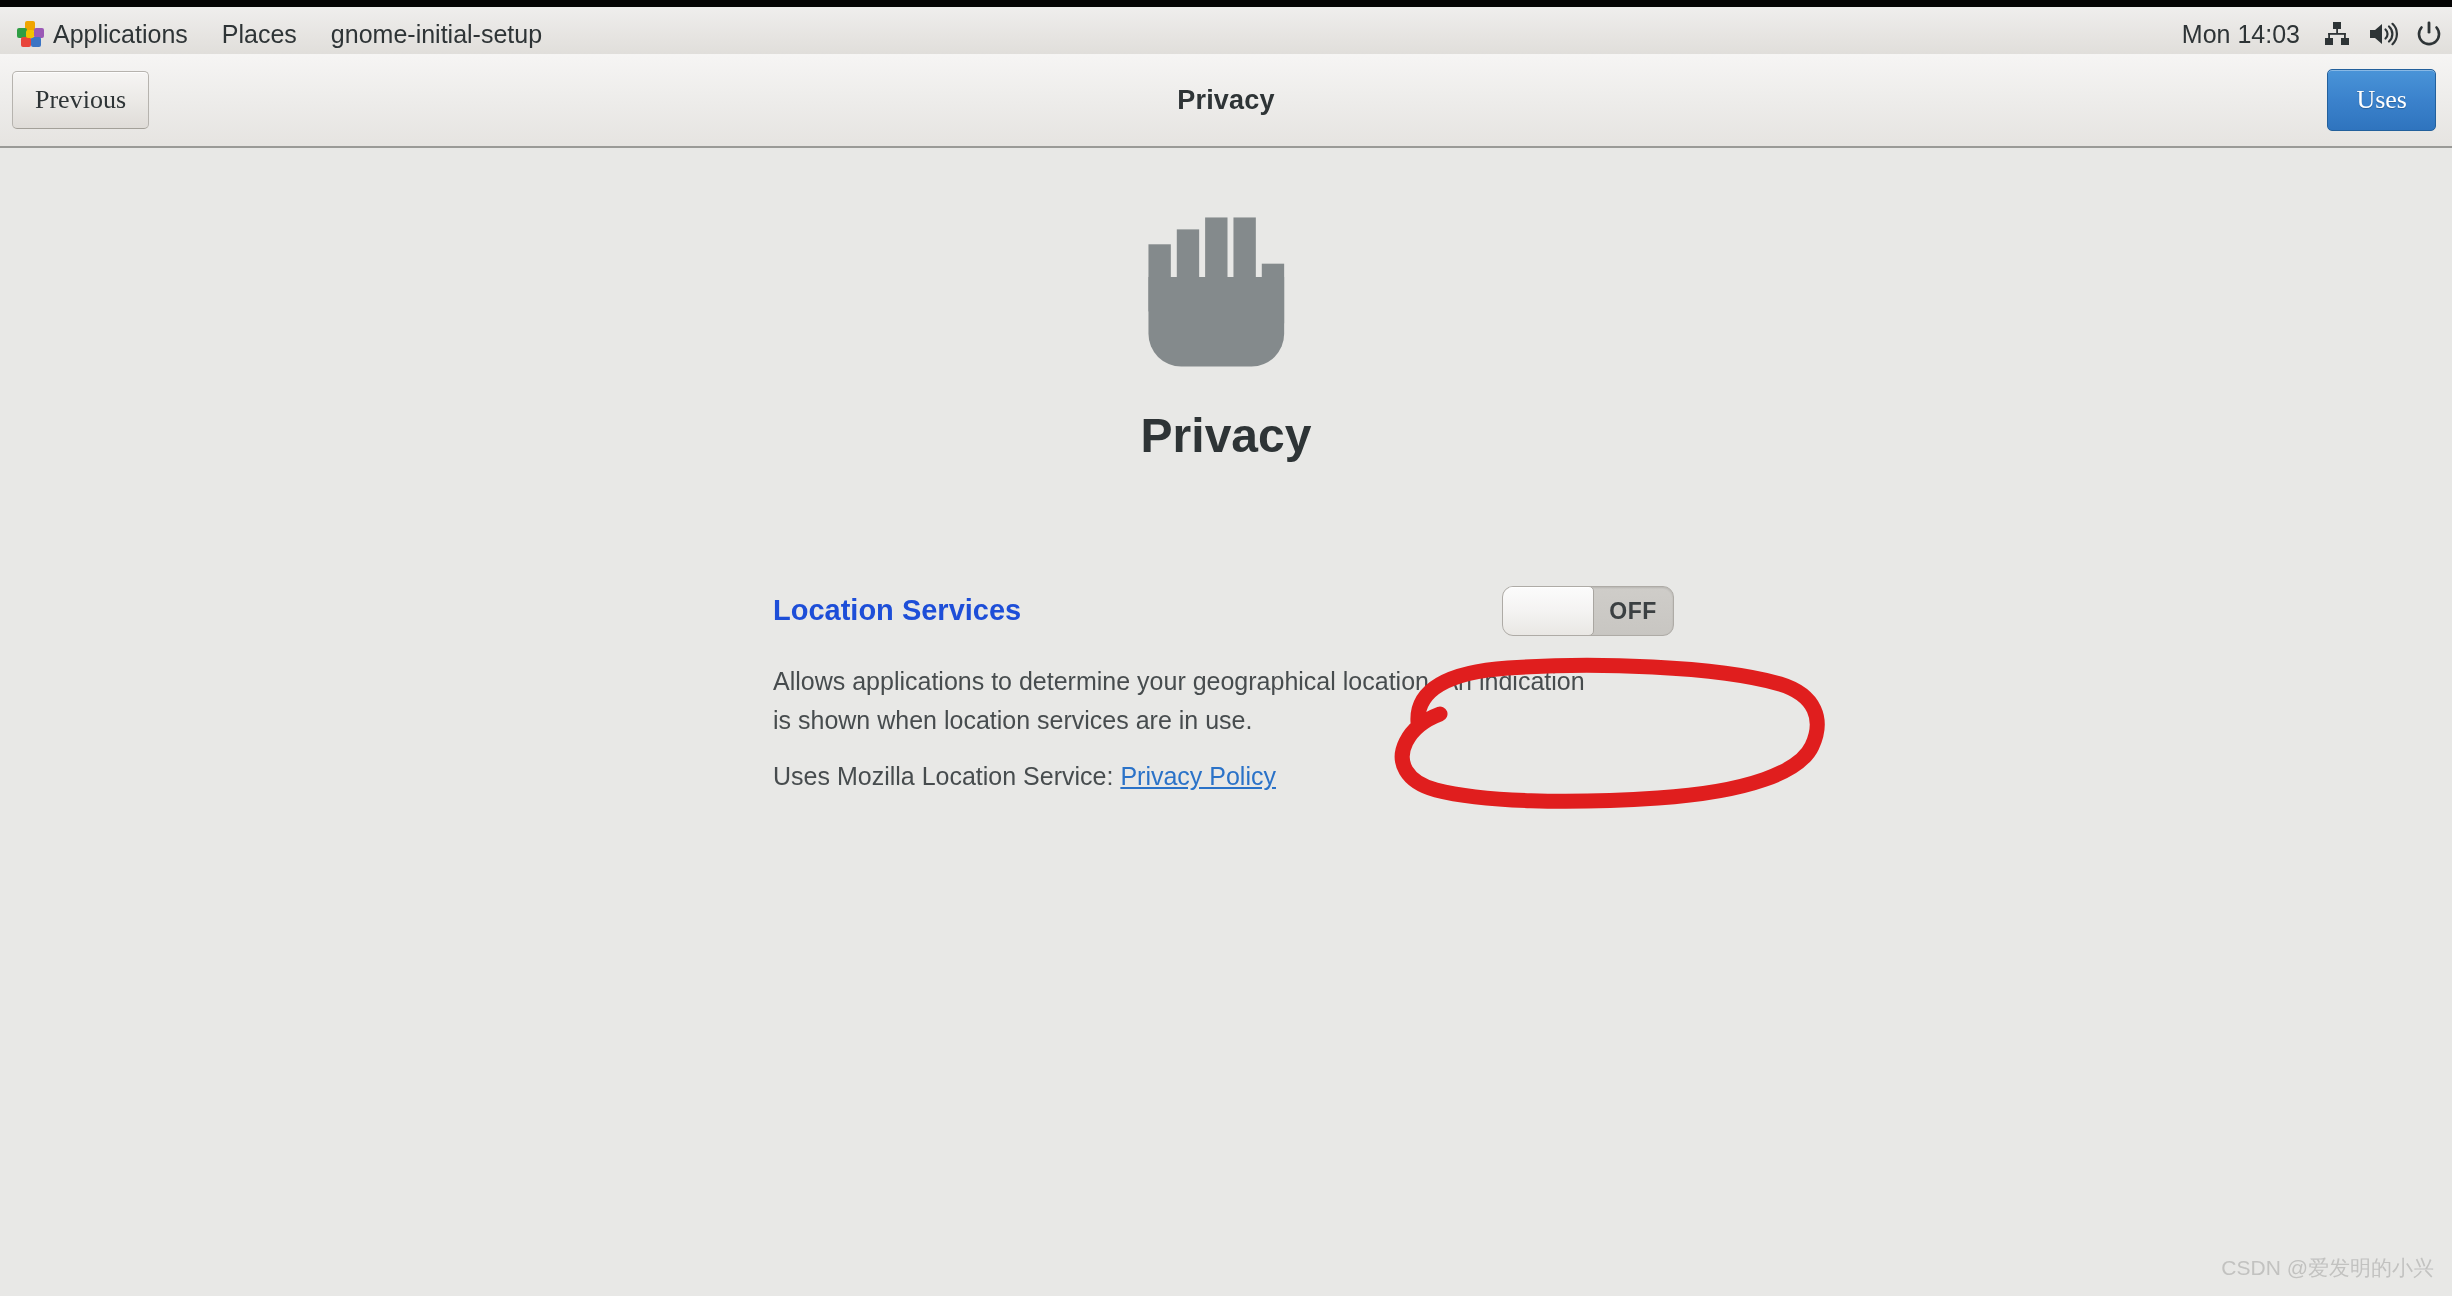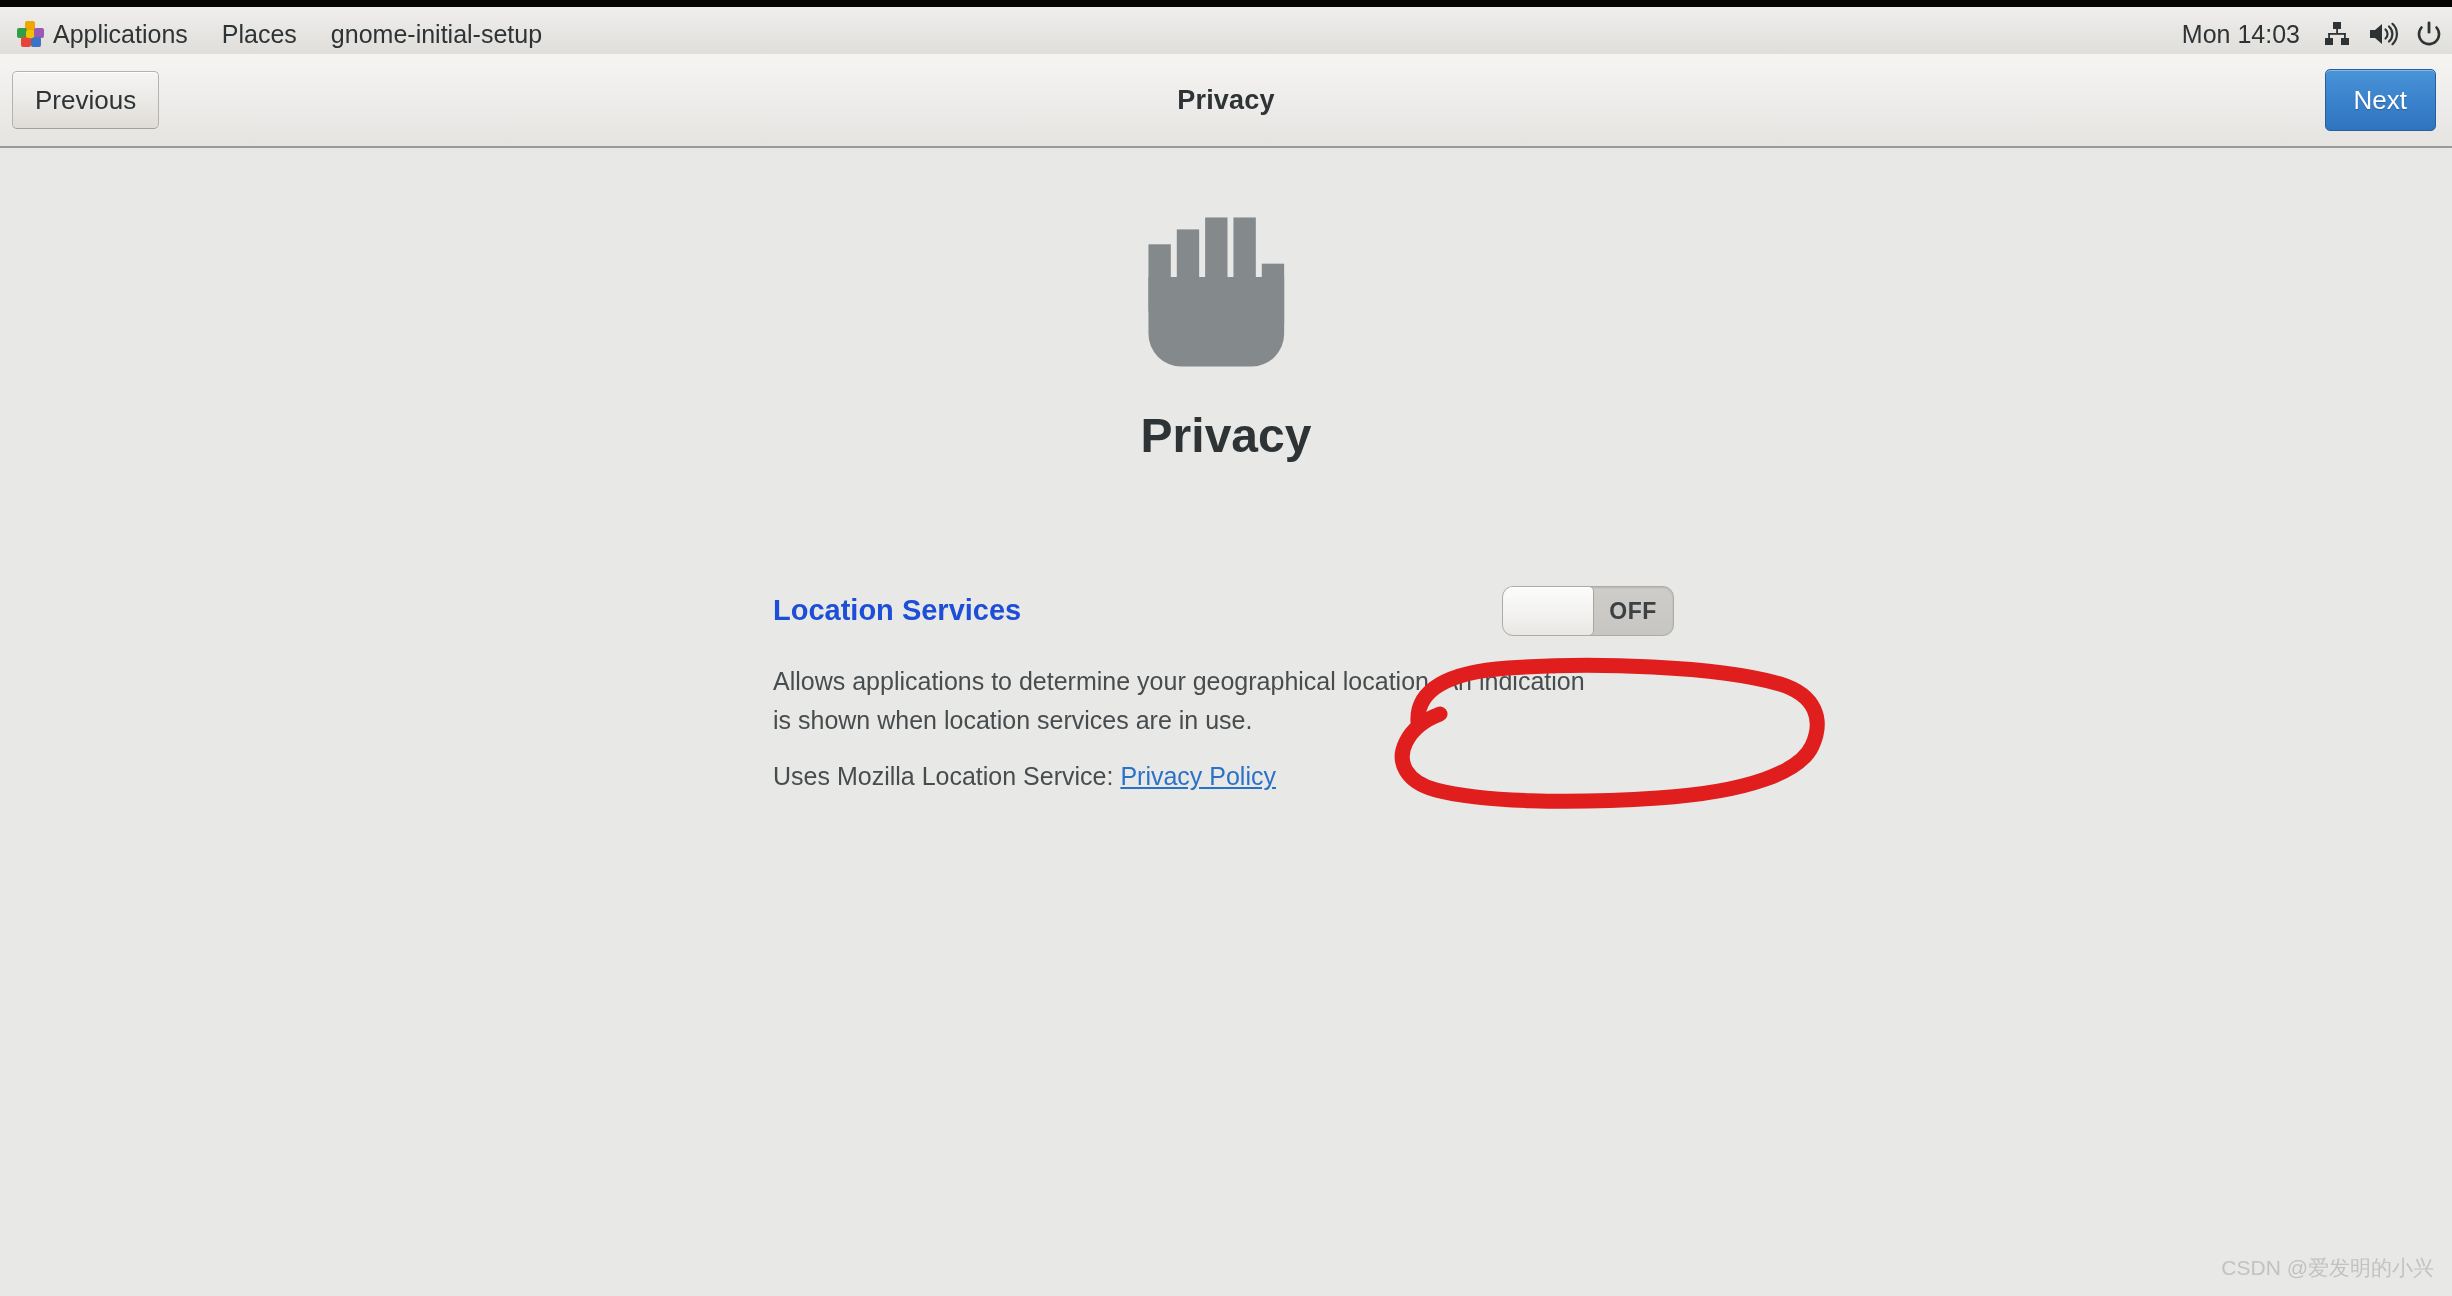--- a/index.html
+++ b/index.html
@@ -112,21 +112,21 @@
     position: absolute;
     left: 0; right: 0;
     text-align: center;
     font-size: 27px;
     font-weight: bold;
     color: #2e3436;
     letter-spacing: 0.2px;
   }
 
   .btn {
-    font-family: Liberation Sans, sans-serif;
+    font-family: Liberation Serif, serif;
     font-size: 26px;
     color: #2e3436;
     border: 1px solid #b6b3ae;
     border-bottom-color: #a3a099;
     border-radius: 5px;
     background: linear-gradient(to bottom, #f6f5f4 0%, #eceae7 48%, #dfdcd8 100%);
     padding: 0 22px;
     height: 58px;
     line-height: 56px;
     box-shadow: inset 0 1px 0 rgba(255,255,255,.8);
@@ -352,21 +352,21 @@
           <path d="M6.5 7.5 A10 10 0 1 0 21.5 7.5" stroke="#2e3436" stroke-width="2.6" fill="none" stroke-linecap="round"></path>
           <rect x="12.6" y="1.5" width="2.8" height="12" rx="1.3" fill="#2e3436"></rect>
         </svg>
       </span>
     </div>
   </div>
 
   <div class="headerbar">
     <button class="btn btn-previous">Previous</button>
     <div class="hb-title">Privacy</div>
-    <button class="btn btn-next">Next</button>
+    <button class="btn btn-next">Uses</button>
   </div>
 
   <div class="content">
 
     <div class="hero">
       <svg class="hand-icon" viewBox="0 0 120 114" aria-hidden="true">
         <g fill="#848a8c">
           <rect x="8" y="23" width="15" height="45"></rect>
           <rect x="27" y="13" width="15" height="55"></rect>
           <rect x="46" y="5" width="15" height="63"></rect>

